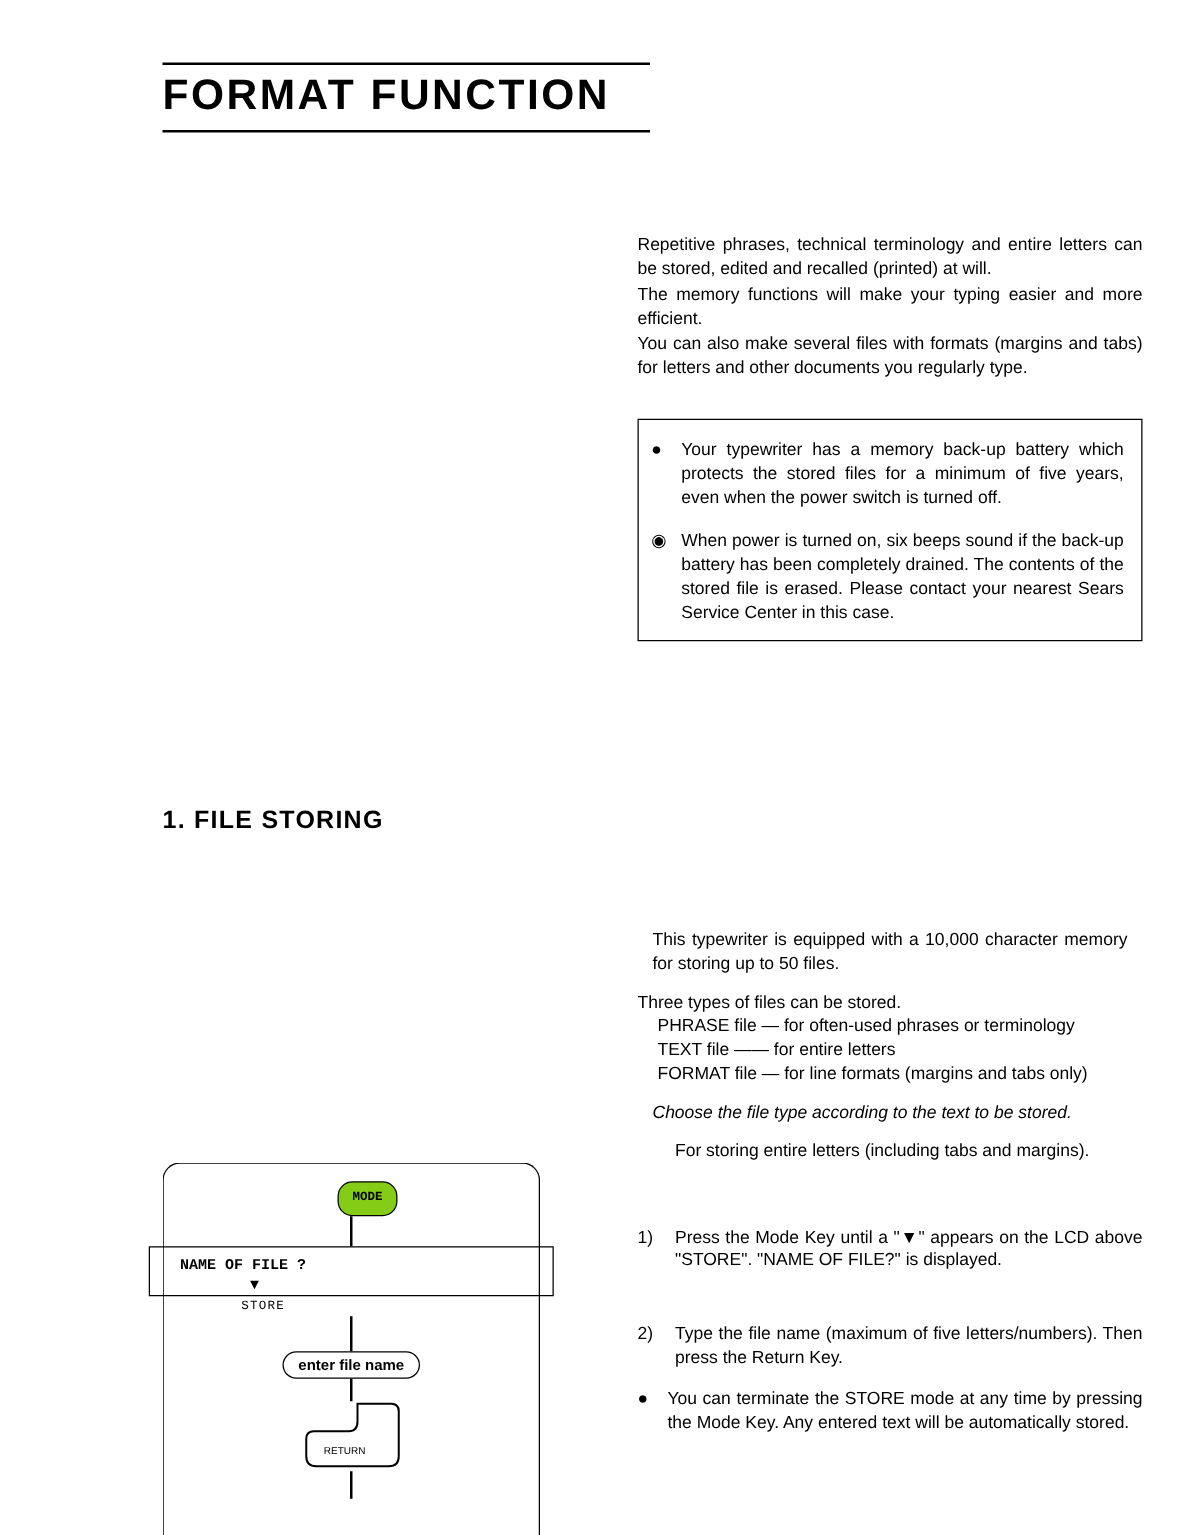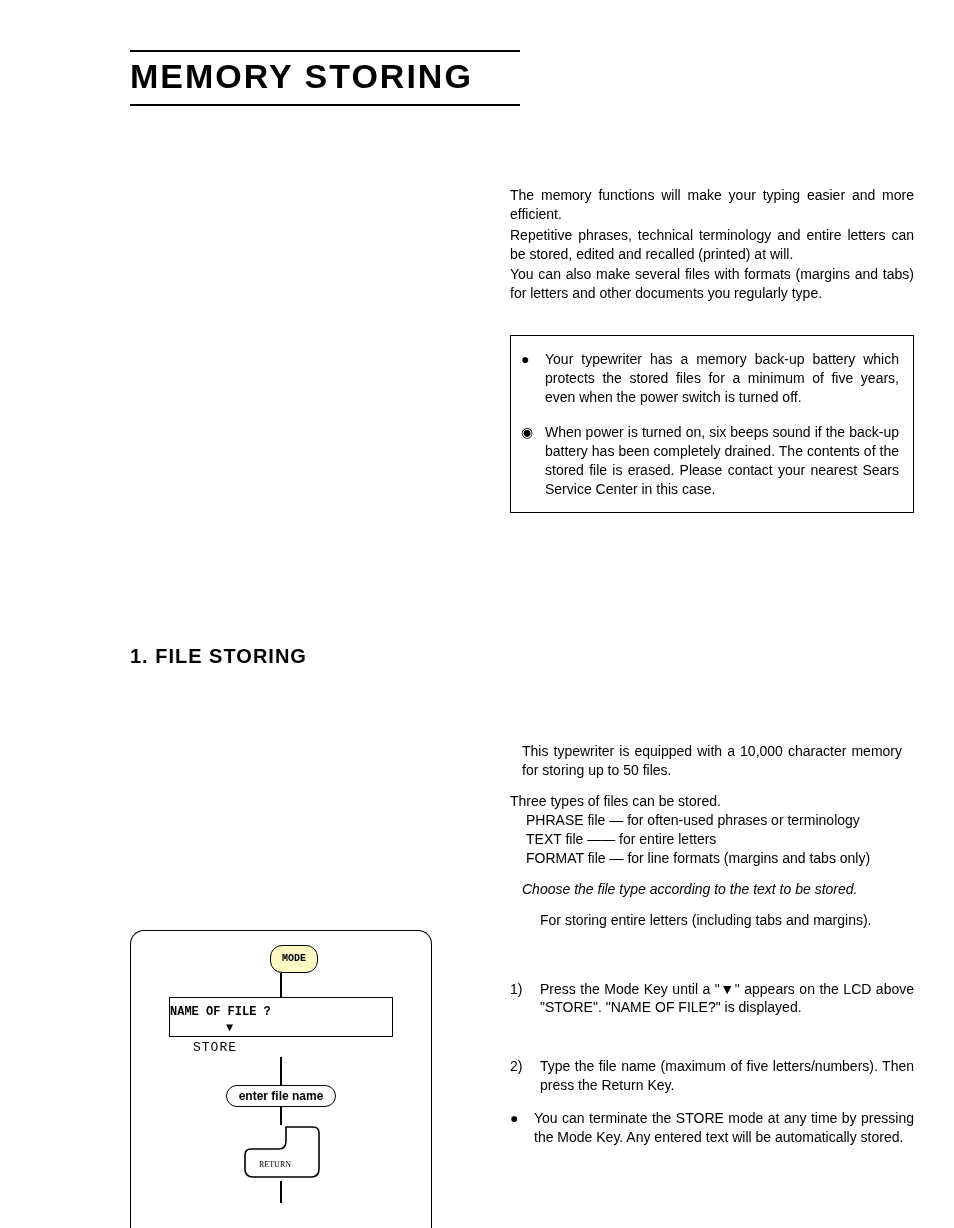--- a/index.html
+++ b/index.html
@@ -64,40 +64,40 @@
     height: 330px;
   }
   .diag-col { display:flex; flex-direction:column; align-items:center; }
   .key {
     border: 1.5px solid #000;
     border-radius: 12px;
     padding: 6px 8px;
     font-size: 10px;
     font-family: "Courier New", monospace;
     font-weight: bold;
-    background: #fef9c3;
+    background: #84cc16;
     text-align: center;
     margin-left: 26px;
   }
   .key-mode { width: 30px; }
   .connector { width: 1.5px; background: #000; height: 24px; }
   .lcd-box {
     border: 1.5px solid #000;
-    width: 224px;
-    padding: 6px 8px 2px 0;
+    width: 324px;
+    padding: 6px 8px 2px 24px;
     font-family: "Courier New", monospace;
     font-size: 12px;
     font-weight: bold;
     text-align: left;
     box-sizing: border-box;
   }
   .lcd-arrow { text-align:center; font-size:12px; margin-top:2px; line-height:1; }
   .store-label {
     font-family: "Courier New", monospace;
-    font-size: 13px;
+    font-size: 10px;
     letter-spacing: 1px;
     margin-top: 2px;
     width: 280px;
     text-align: left;
     padding-left: 52px;
     box-sizing: border-box;
   }
   .store-label-wrap { display:flex; flex-direction:column; align-items:center; width:100%; }
   .pill {
     border: 1.5px solid #000;
@@ -110,34 +110,34 @@
   .return-key {
     position: relative;
     width: 80px;
     height: 56px;
   }
   .return-key svg { width: 80px; height: 56px; }
   .return-label {
     position: absolute;
     left: 18px; bottom: 10px;
     font-size: 8px;
-    font-family: Liberation Serif, serif;
+    font-family: Liberation Sans, sans-serif;
   }
 </style>
 </head>
 <body>
 
-<div class="page-title">MEMORY STORING</div>
+<div class="page-title">FORMAT FUNCTION</div>
 
 <div class="two-col">
   <div class="left-col"></div>
   <div class="right-col">
     <div class="intro">
+      <p>Repetitive phrases, technical terminology and entire letters can be stored, edited and recalled (printed) at will.</p>
       <p>The memory functions will make your typing easier and more efficient.</p>
-      <p>Repetitive phrases, technical terminology and entire letters can be stored, edited and recalled (printed) at will.</p>
       <p>You can also make several files with formats (margins and tabs) for letters and other documents you regularly type.</p>
     </div>
   </div>
 </div>
 
 <div class="two-col">
   <div class="left-col"></div>
   <div class="right-col">
     <div class="note-box">
       <div class="note-item">

